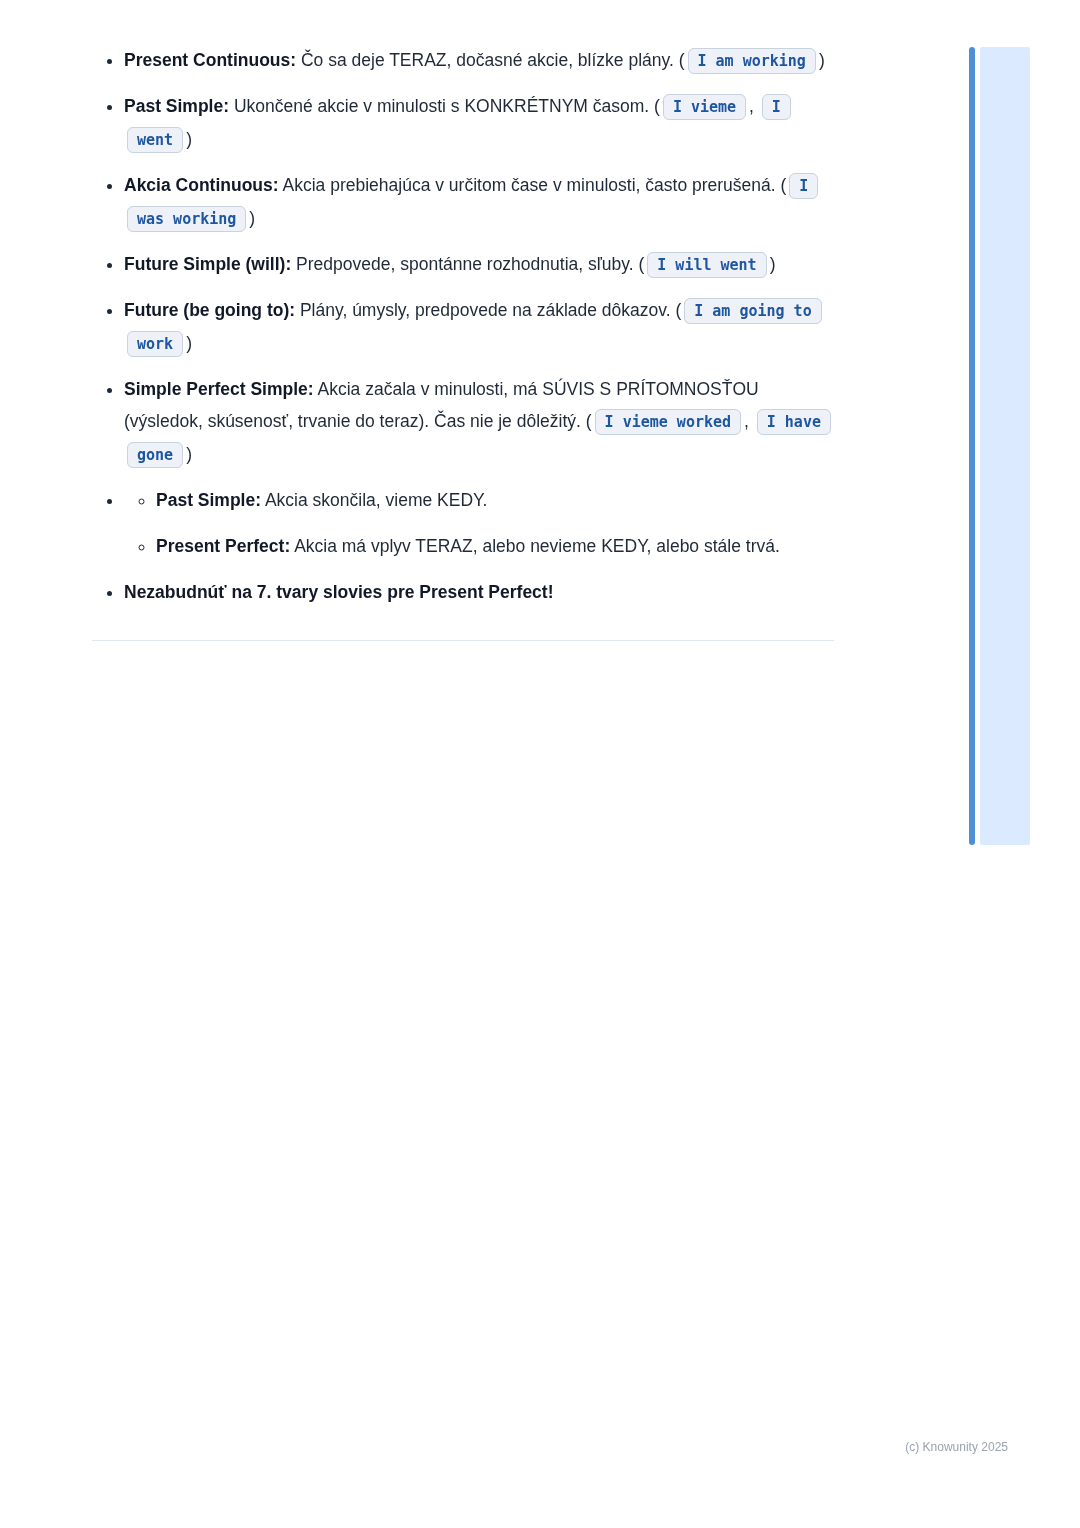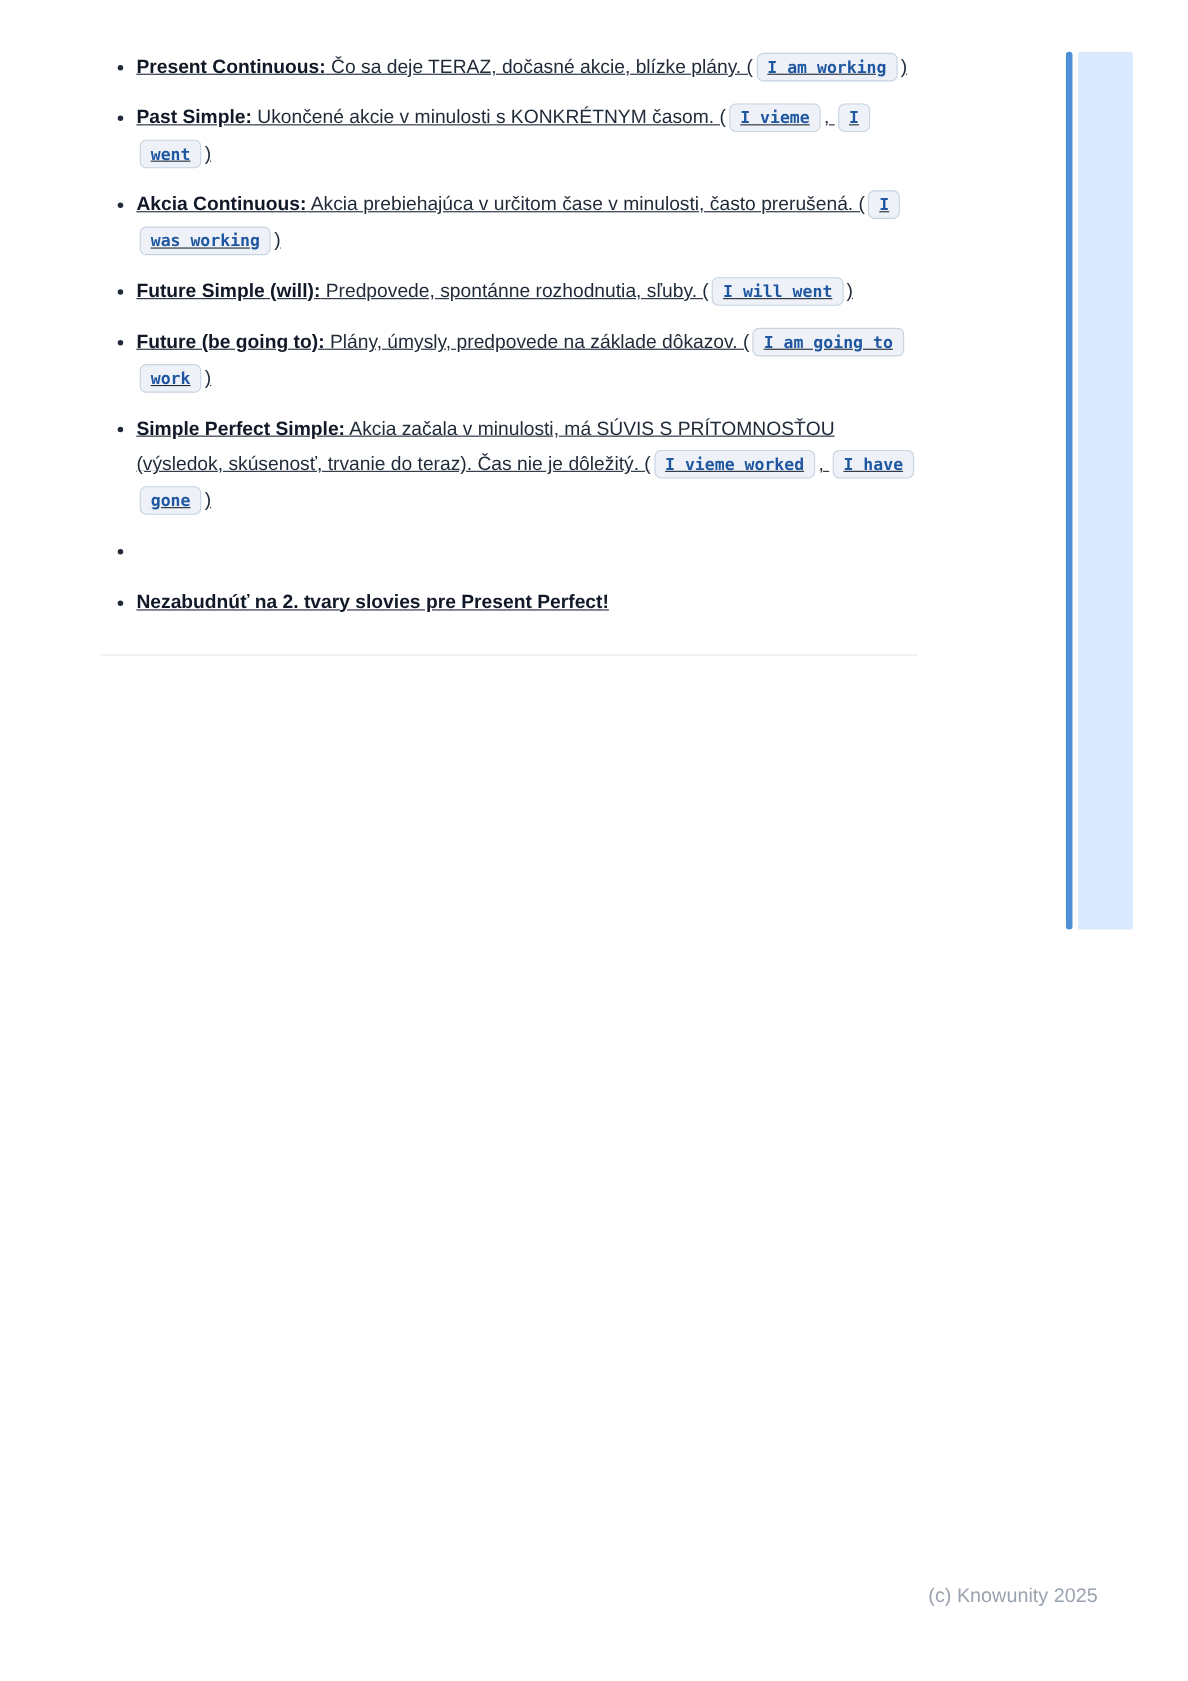--- a/index.html
+++ b/index.html
@@ -30,21 +30,20 @@
     font-size:17.5px;
     line-height:1.85;
   }
   ul.main{
     margin:0;
     padding-left:32px;
     list-style:disc;
   }
   ul.main > li{
     margin-bottom:14px;
-    text-decoration:underline;
   }
   ul.sub{
     list-style:circle;
     padding-left:32px;
     margin-top:12px;
     margin-bottom:6px;
   }
   ul.sub > li{
     margin-bottom:13px;
   }
@@ -86,38 +85,41 @@
     left:969px;
     top:47px;
     width:6px;
     height:798px;
     background:var(--scroll-thumb);
     border-radius:3px;
   }
   .footer{
     position:absolute;
     top:1440px;
-    right:82px;
-    font-size:18px;
+    right:72px;
+    font-size:12px;
     color:var(--footer-text);
   }
 </style>
 </head>
 <body>
 
 <div class="content">
   <ul class="main">
       <li><span><strong>Present Continuous:</strong> Čo sa deje TERAZ, dočasné akcie, blízke plány. (<code class="chip">I am working</code>)</span></li>
       <li><span><strong>Past Simple:</strong> Ukončené akcie v minulosti s KONKRÉTNYM časom. (<code class="chip">I vieme</code>, <code class="chip">I went</code>)</span></li>
       <li><span><strong>Akcia Continuous:</strong> Akcia prebiehajúca v určitom čase v minulosti, často prerušená. (<code class="chip">I was working</code>)</span></li>
       <li><span><strong>Future Simple (will):</strong> Predpovede, spontánne rozhodnutia, sľuby. (<code class="chip">I will went</code>)</span></li>
       <li><span><strong>Future (be going to):</strong> Plány, úmysly, predpovede na základe dôkazov. (<code class="chip">I am going to work</code>)</span></li>
       <li><span><strong>Simple Perfect Simple:</strong> Akcia začala v minulosti, má SÚVIS S PRÍTOMNOSŤOU (výsledok, skúsenosť, trvanie do teraz). Čas nie je dôležitý. (<code class="chip">I vieme worked</code>, <code class="chip">I have gone</code>)</span></li>
-      <li></li>
-      <li><span><strong>Nezabudnúť na 2. tvary slovies pre Present Perfect!</strong></span></li>
+      <li><ul class="sub">
+          <li><span><strong>Past Simple:</strong> Akcia skončila, vieme KEDY.</span></li>
+          <li><span><strong>Present Perfect:</strong> Akcia má vplyv TERAZ, alebo nevieme KEDY, alebo stále trvá.</span></li>
+        </ul></li>
+      <li><span><strong>Nezabudnúť na 7. tvary slovies pre Present Perfect!</strong></span></li>
     </ul>
   <hr class="divider">
 </div>
 
 <div class="scroll-track"></div>
 <div class="scroll-thumb"></div>
 
 <div class="footer">(c) Knowunity 2025</div>
 
 </body></html>

